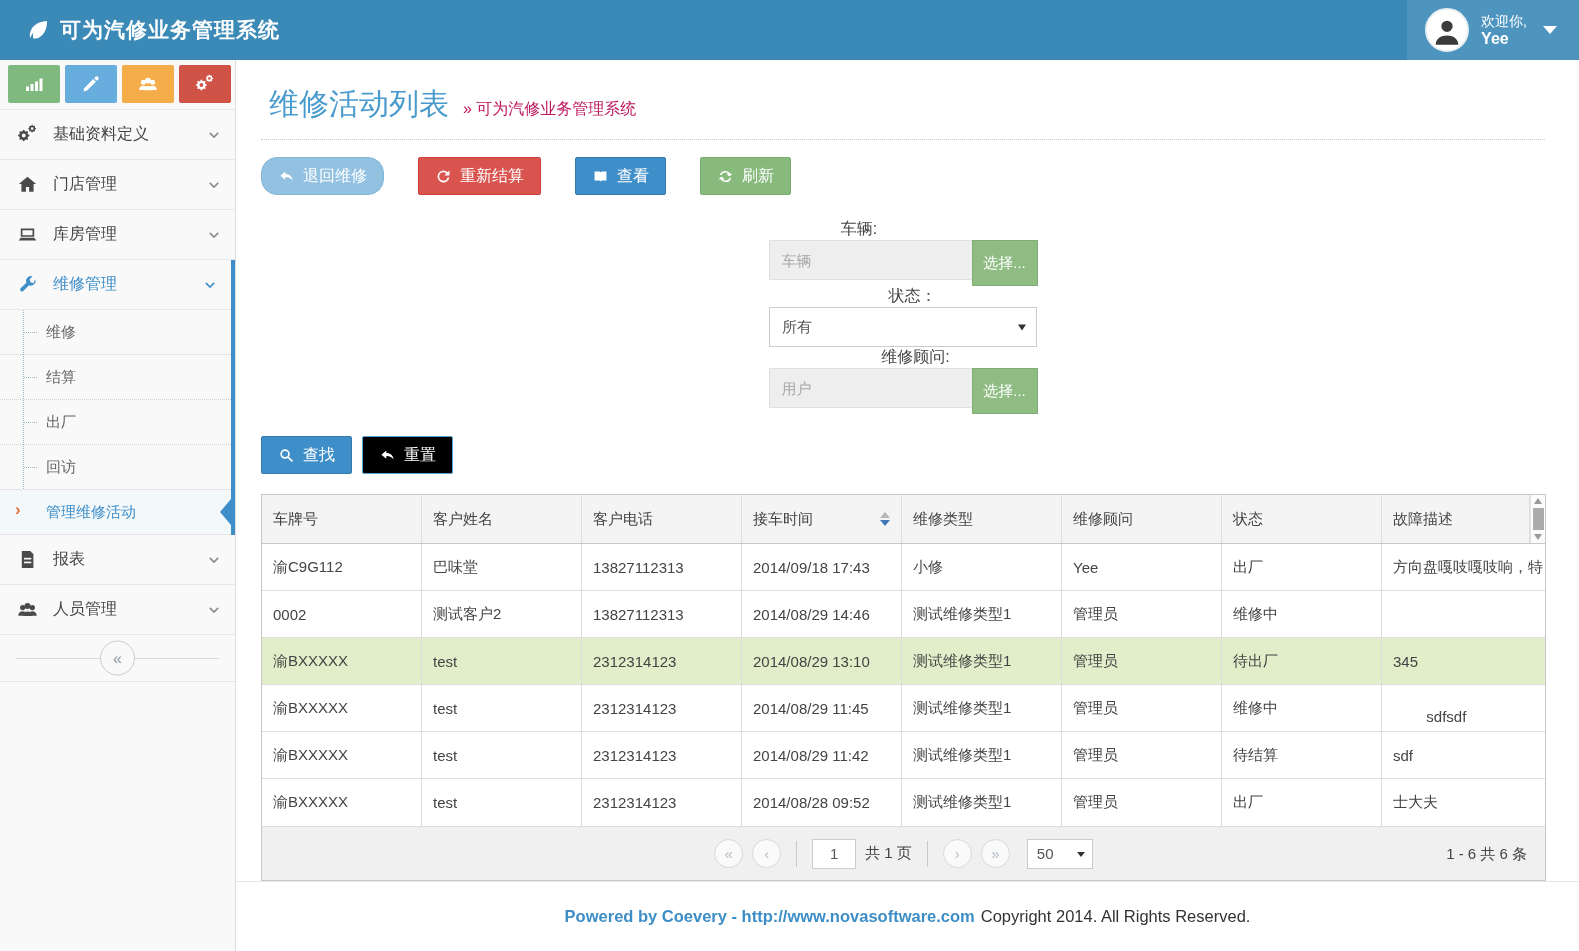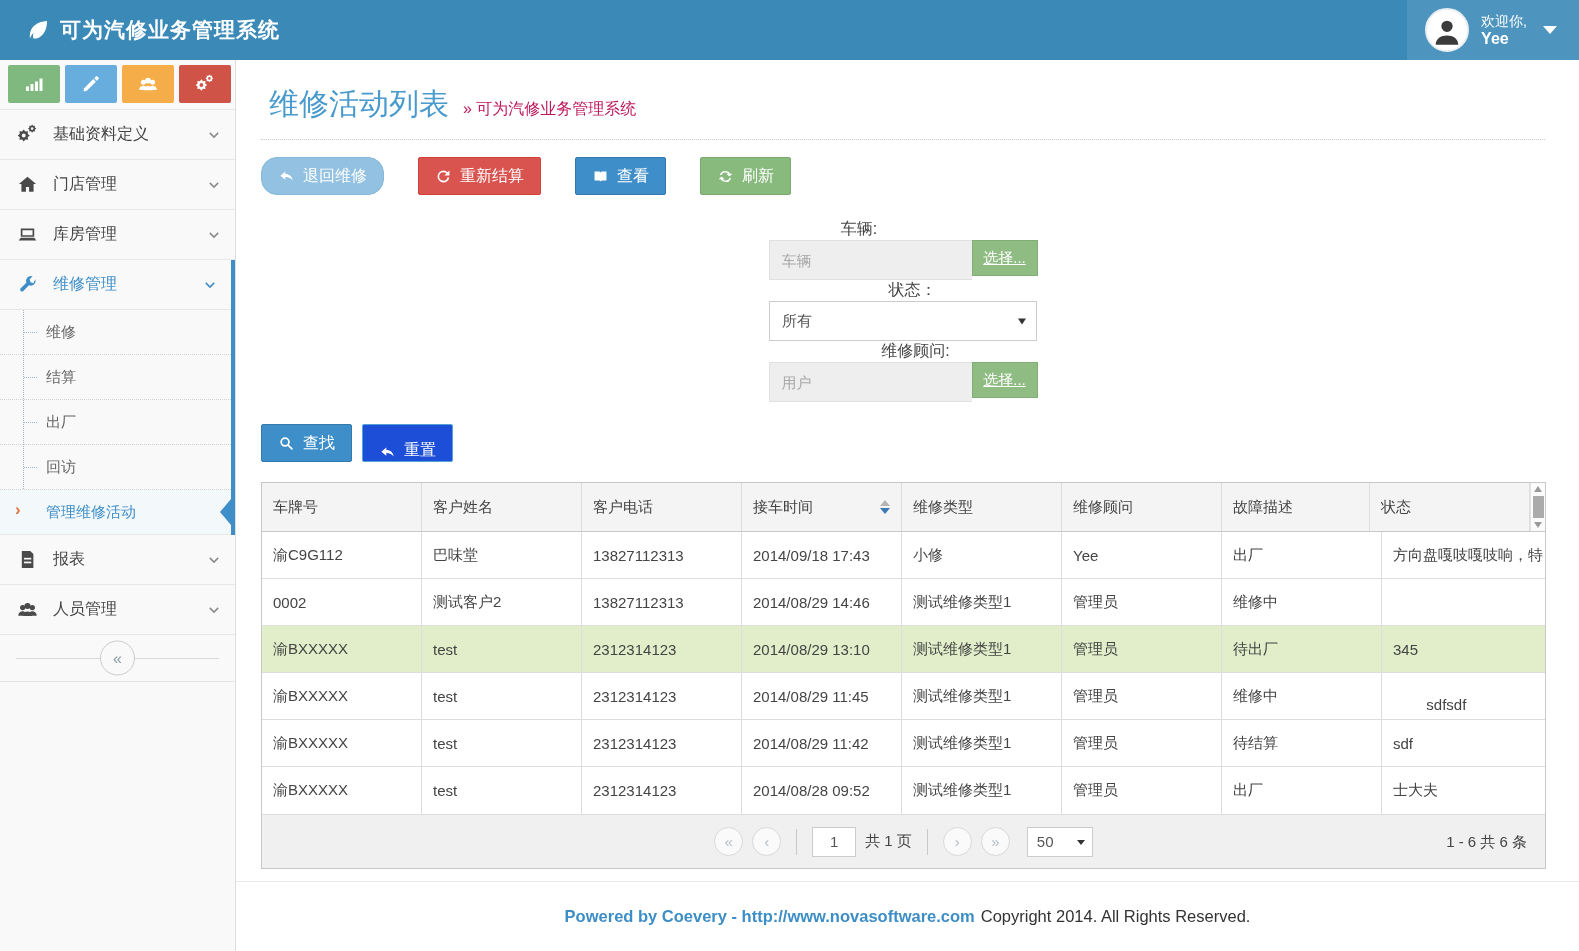--- a/index.html
+++ b/index.html
@@ -69,32 +69,32 @@
   .dotted-sep { border-top:1px dotted #ccc; margin-bottom:17px; }
 
   .btn { display:inline-flex; align-items:center; justify-content:center; gap:8px; height:38px;
     border:1px solid transparent; border-radius:2px; color:#fff; font-size:16px; cursor:pointer; padding:0 16px; }
   .btn svg { width:17px; height:17px; fill:#fff; }
   .btn svg.st { fill:none; stroke:#fff; stroke-width:2; }
   .b-ltblue { background:#92c1e1; border-color:#85b7da;border-radius:16px; }
   .b-red    { background:#d9534f; border-color:#d43f3a; }
   .b-blue   { background:#3e8ec9; border-color:#3579ad; }
   .b-green  { background:#88b97d; border-color:#79ab6e; }
-  .b-sky    { background:#1d4ed8; border-color:#54a3d6;align-items:flex-end; }
+  .b-sky    { background:#000000; border-color:#54a3d6; }
   .toolbar { display:flex; gap:34px; margin-bottom:24px; }
   .toolbar .btn { min-width:88px; }
 
   .filters { display:flex; align-items:center; margin-bottom:22px;flex-direction:column; }
   .f-label { font-size:16px; color:#444; }
   .input-group { display:flex; }
   .t-input { height:40px; background:#eee; border:1px solid #e0e0e0; border-right:none; padding:0 12px;
     font-size:15px; color:#555; width:203px; font-family:inherit; }
   .t-input::placeholder { color:#a9a9a9; }
-  .sel-btn { height:36px; width:66px; background:#8fbc83; border:1px solid #80ae74; color:#fff;
-    font-size:15px; cursor:pointer; display:flex; align-items:center; justify-content:center;text-decoration:underline; }
+  .sel-btn { height:46px; width:66px; background:#8fbc83; border:1px solid #80ae74; color:#fff;
+    font-size:15px; cursor:pointer; display:flex; align-items:center; justify-content:center; }
   .select { width:268px; height:40px; background:#fff; border:1px solid #ccc; display:flex; align-items:center;
     padding:0 12px; font-size:15px; color:#555; cursor:pointer; position:relative; }
   .select .tri { position:absolute; right:10px; top:50%; transform:translateY(-40%);
     border-left:4px solid transparent; border-right:4px solid transparent; border-top:6px solid #333; }
   .search-row { display:flex; gap:10px; margin-bottom:20px; }
   .search-row .btn { min-width:88px; }
 
   
   .grid-wrap { width:1285px; border:1px solid #c8c8c8; }
   .g-row { display:flex; }
@@ -407,25 +407,25 @@
               <div class="g-cell g-hcell" style="width: 160px;">
                 <span>接车时间</span>
                 <span class="sort"><i class="s-up"></i><i class="s-dn"></i></span>
               </div>
               <div class="g-cell g-hcell" style="width: 160px;">
                 <span>维修类型</span>
               </div>
               <div class="g-cell g-hcell" style="width: 160px;">
                 <span>维修顾问</span>
               </div>
+              <div class="g-cell g-hcell" style="width: 160px;">
+                <span>状态</span>
+              </div>
               <div class="g-cell g-hcell" style="width: 148px;">
                 <span>故障描述</span>
-              </div>
-              <div class="g-cell g-hcell" style="width: 160px;">
-                <span>状态</span>
               </div>
             </div>
           <div class="g-scroll">
             <span class="sc-up"></span>
             <span class="sc-thumb"></span>
             <span class="sc-dn"></span>
           </div>
         </div>
         <div id="grid-body">
             <div class="g-row g-brow">

